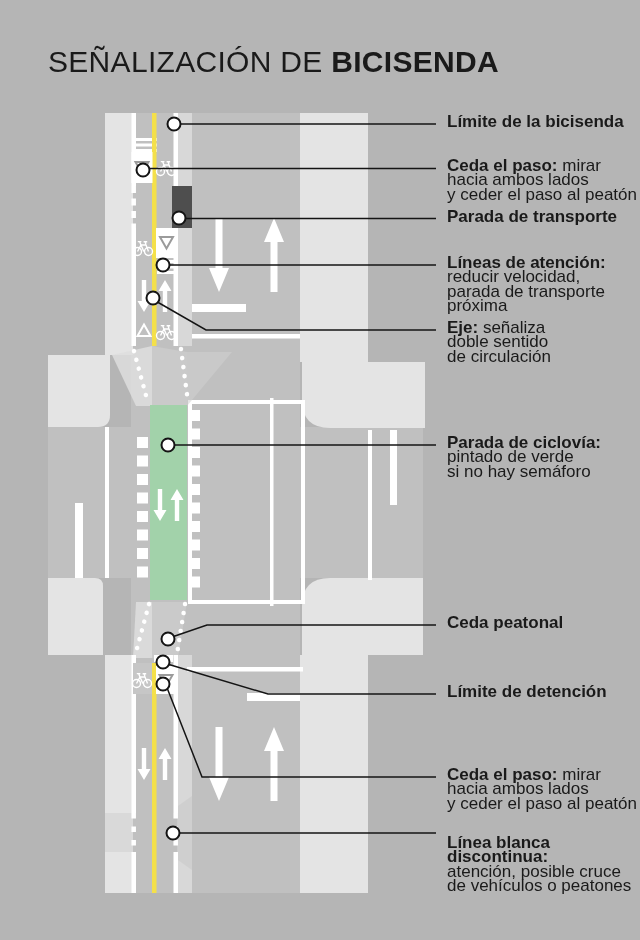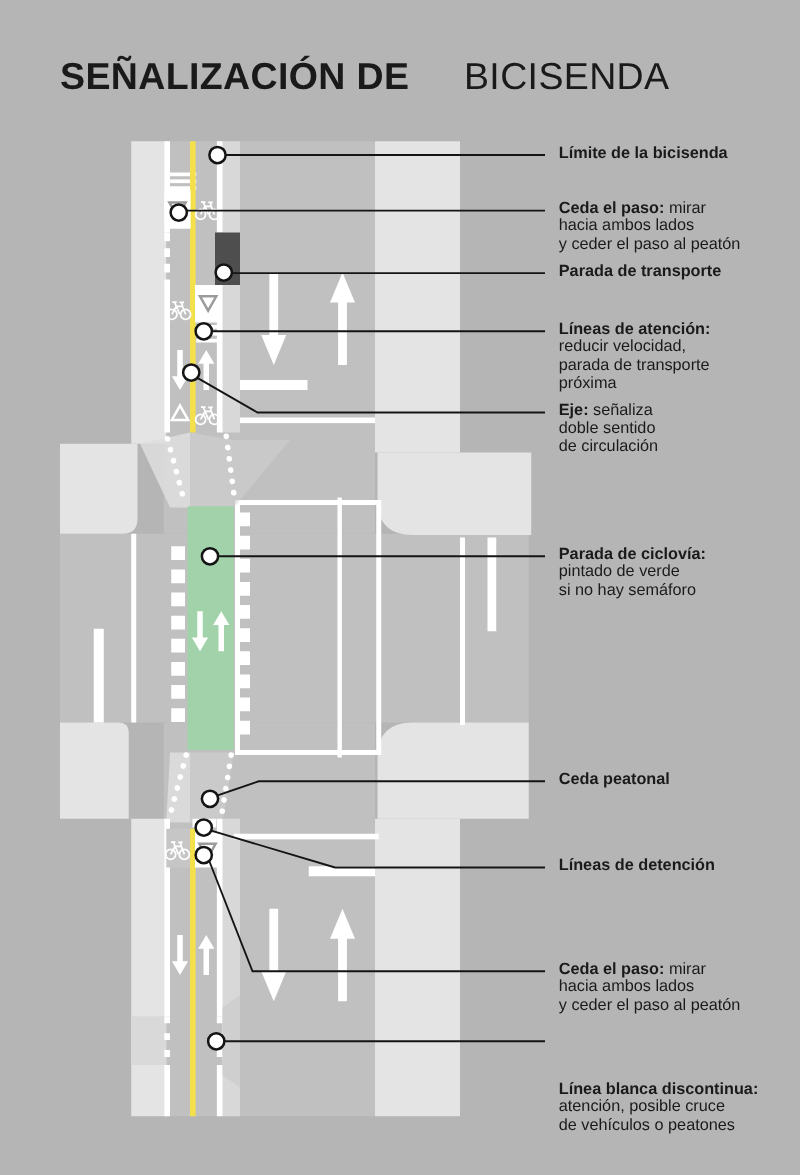--- a/index.html
+++ b/index.html
@@ -11,33 +11,33 @@
   #stage{
     position:relative; width:640px; height:940px; overflow:hidden;
     background:var(--background);
     font-family:"Liberation Sans","DejaVu Sans",sans-serif;
     color:var(--text);
   }
   #title{
     position:absolute; left:48px; top:45px; font-size:30px; line-height:34px;
     letter-spacing:.3px; white-space:nowrap; color:var(--text);
   }
-  #title .t-reg{font-weight:700;}
-  #title .t-bold{font-weight:400;margin-left:35px;}
+  #title .t-reg{font-weight:400;}
+  #title .t-bold{font-weight:700;}
   svg{position:absolute; left:0; top:0;}
   .rd{fill:var(--road);} .sw{fill:var(--sidewalk);} .dv{fill:var(--divider);}
   .wh{fill:var(--marking_white);} .yl{fill:var(--center_line_yellow);}
   .gr{fill:var(--crossing_green);} .dk{fill:var(--transport_stop);}
   .tri-gray{fill:none;stroke:#9b9b9b;stroke-width:2;}
   .tri-white{fill:none;stroke:var(--marking_white);stroke-width:2;}
   .bike{fill:none;stroke:var(--marking_white);stroke-width:1.4;}
   .c-line{stroke:var(--callout_line);stroke-width:1.5;fill:none;}
   .c-dot{fill:#fff;stroke:var(--callout_line);stroke-width:2;}
   .callout{
-    position:absolute; left:447px; width:190px; font-size:13px; line-height:14.4px;
+    position:absolute; left:447px; width:190px; font-size:17px; line-height:14.4px;
     white-space:pre-line; color:var(--text);
   }
   .callout b{font-weight:700;}
 </style>
 </head>
 <body>
 
 <div id="stage">
 
   <div id="title"><span class="t-reg">SEÑALIZACIÓN DE </span><span class="t-bold">BICISENDA</span></div>
@@ -205,21 +205,21 @@
 reducir velocidad,
 parada de transporte
 próxima</span></div>
   <div class="callout" style="top:321px"><b>Eje:</b><span> señaliza
 doble sentido
 de circulación</span></div>
   <div class="callout" style="top:436px"><b>Parada de ciclovía:</b><span>
 pintado de verde
 si no hay semáforo</span></div>
   <div class="callout" style="top:616px"><b>Ceda peatonal</b><span></span></div>
-  <div class="callout" style="top:685px"><b>Líneas de detención</b><span></span></div>
+  <div class="callout" style="top:685px"><b>Límite de detención</b><span></span></div>
   <div class="callout" style="top:768px"><b>Ceda el paso:</b><span> mirar
 hacia ambos lados
 y ceder el paso al peatón</span></div>
-  <div class="callout" style="top:864px"><b>Línea blanca discontinua:</b><span>
+  <div class="callout" style="top:836px"><b>Línea blanca discontinua:</b><span>
 atención, posible cruce
 de vehículos o peatones</span></div>
 
 </div>
 
 </body></html>

